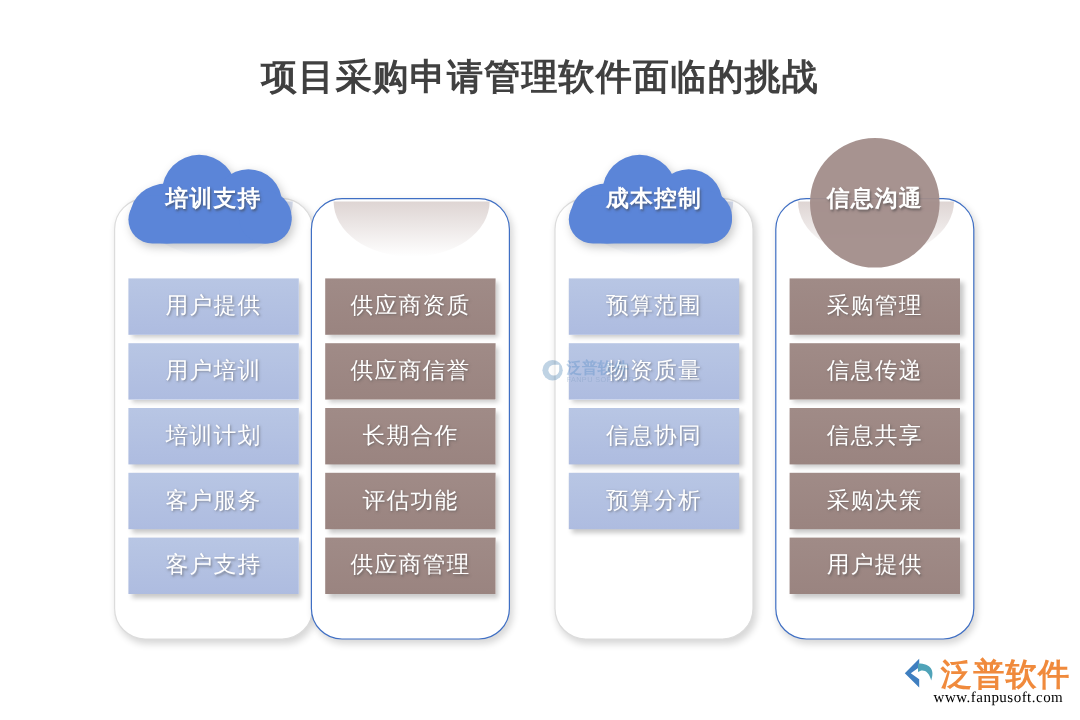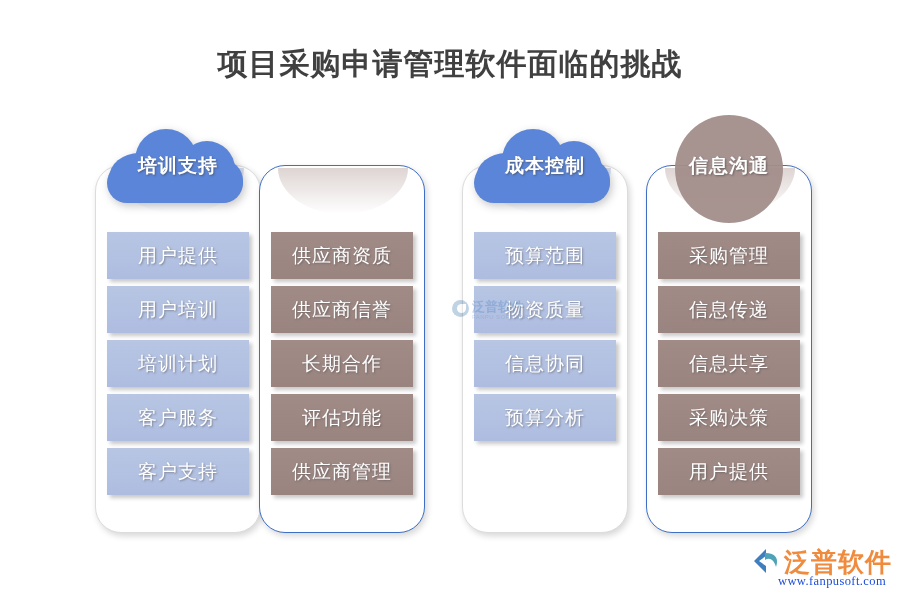--- a/index.html
+++ b/index.html
@@ -225,21 +225,21 @@
     color: #f08a3c;
     letter-spacing: 1px;
     white-space: nowrap;
     font-family: "Liberation Serif", "DejaVu Serif", serif;
   }
   #brand-logo .logo-url {
     position: absolute;
     left: 26px;
     top: 29px;
     font-size: 12.5px;
-    color: #1d4ed8;
+    color: #000000;
     letter-spacing: 0.4px;
     white-space: nowrap;
     font-family: "Liberation Serif", "DejaVu Serif", serif;
   }
 </style>
 </head>
 <body>
 
 <div id="stage">
 

